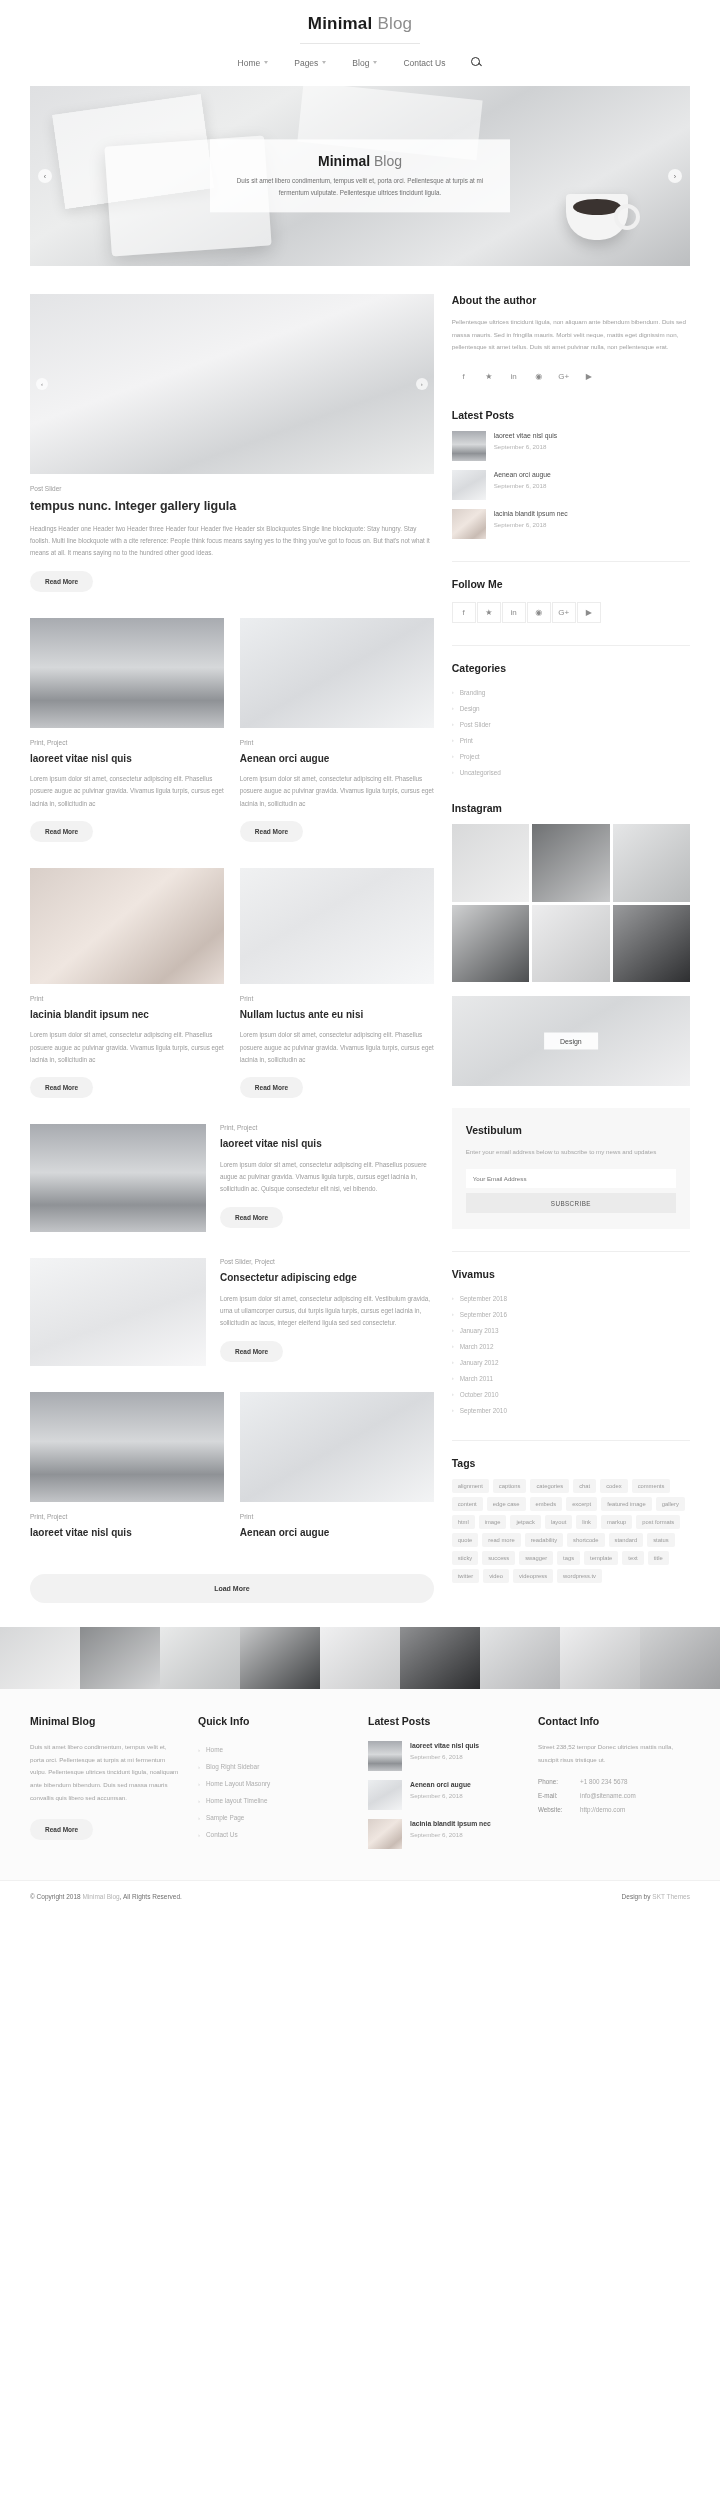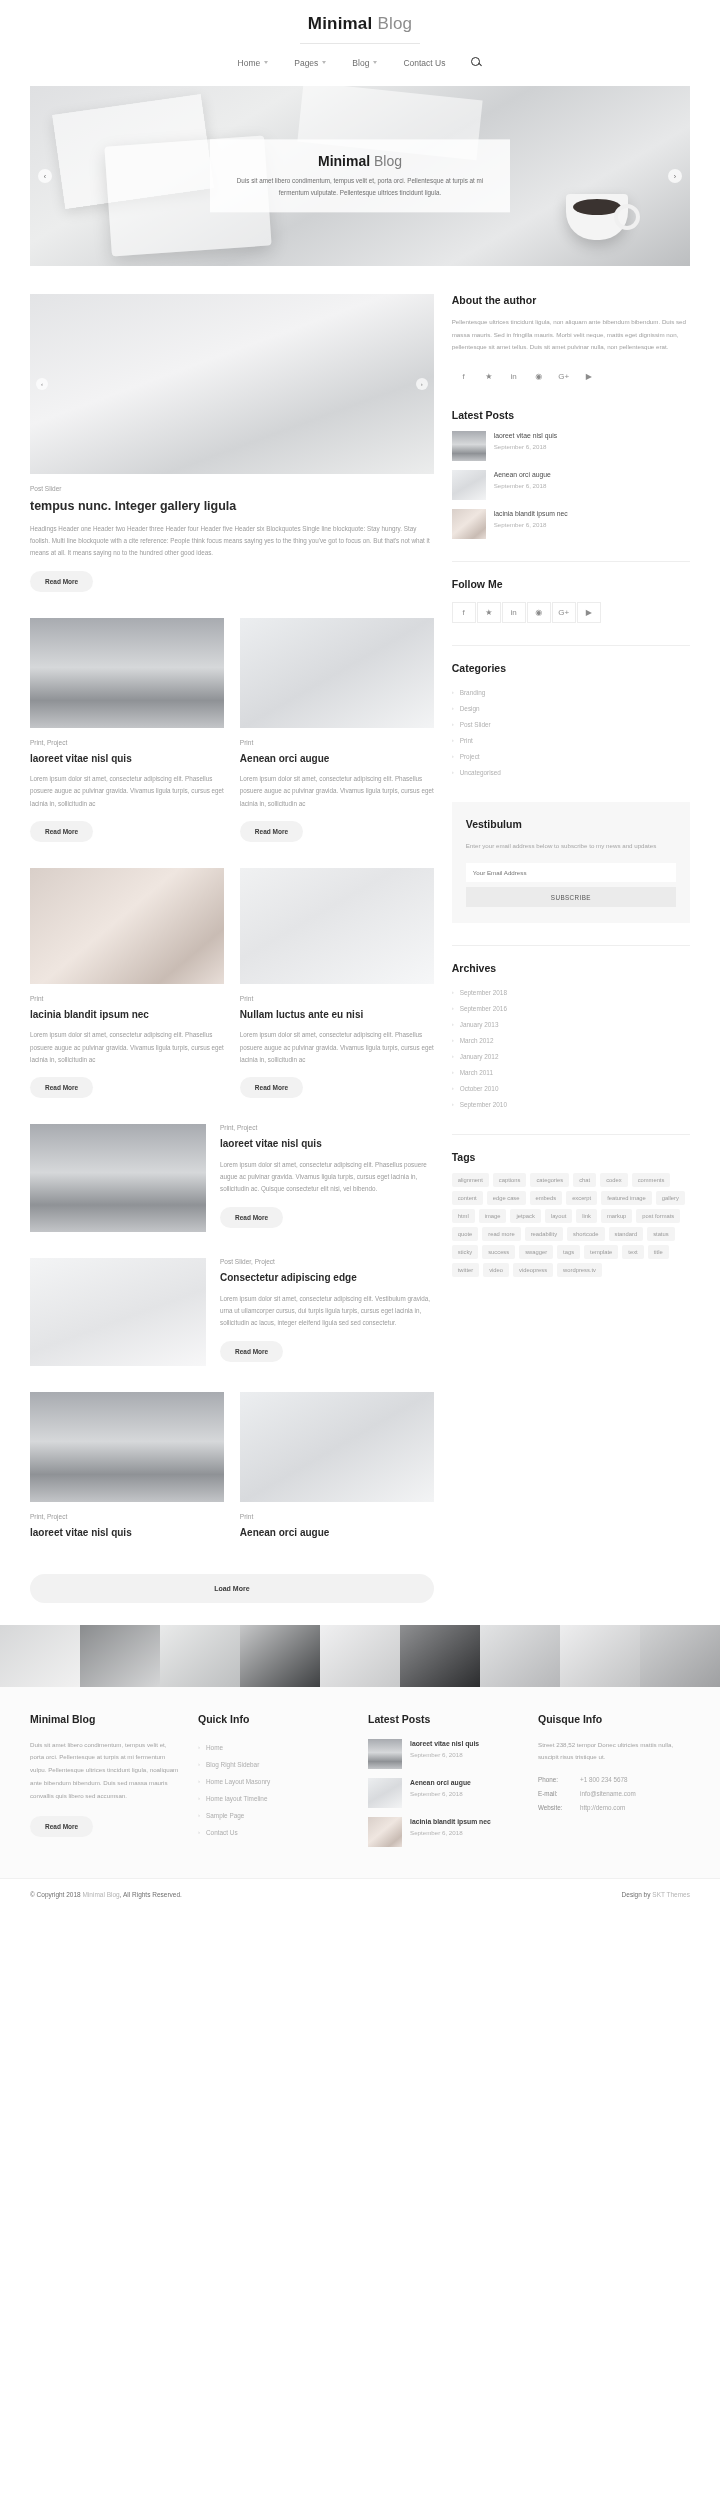--- a/index.html
+++ b/index.html
@@ -349,32 +349,46 @@
               <span class="chev">›</span>
               <span>Project</span>
             </li>
           <li>
               <span class="chev">›</span>
               <span>Uncategorised</span>
             </li>
         </ul>
       </div>
 
+      <div class="widget">
+        <div class="widget-title">Instagram</div>
+        <div class="insta-grid">
+          <div class="insta-cell" style="background:linear-gradient(140deg,#d8d9da,#f0f0f0)"></div>
+          <div class="insta-cell" style="background:linear-gradient(140deg,#6f7173,#c9cacb)"></div>
+          <div class="insta-cell" style="background:linear-gradient(140deg,#e5e6e7,#b8babb)"></div>
+          <div class="insta-cell" style="background:linear-gradient(140deg,#cfd0d1,#4d4f51)"></div>
+          <div class="insta-cell" style="background:linear-gradient(140deg,#ededee,#c4c5c6)"></div>
+          <div class="insta-cell" style="background:linear-gradient(140deg,#9a9b9d,#2e2f31)"></div>
+        </div>
+        <div class="side-banner">
+          <div class="label">Design</div>
+        </div>
+      </div>
 
       <div class="widget newsletter">
         <div class="widget-title">Vestibulum</div>
         <div class="nl-text">Enter your email address below to subscribe to my news and updates</div>
         <input class="nl-input" type="text" placeholder="Your Email Address" style="">
         <button class="nl-btn">SUBSCRIBE</button>
       </div>
 
       <div class="hr-line"></div>
 
       <div class="widget">
-        <div class="widget-title">Archives</div>
+        <div class="widget-title">Vivamus</div>
         <ul class="cat-list">
           <li>
               <span class="chev">›</span>
               <span>September 2018</span>
             </li>
           <li>
               <span class="chev">›</span>
               <span>September 2016</span>
             </li>
           <li>
@@ -519,21 +533,21 @@
       <div class="lp-item">
         <div class="lp-thumb img-girl"></div>
         <div>
           <div class="lp-title" style="color:#3d3d3d;font-weight:600">lacinia blandit ipsum nec</div>
           <div class="lp-date">September 6, 2018</div>
         </div>
       </div>
     </div>
 
     <div class="fcol">
-      <div class="ftitle">Quisque Info</div>
+      <div class="ftitle">Contact Info</div>
       <div class="ftext" style="margin-bottom:12px">Street 238,52 tempor Donec ultricies mattis nulla, suscipit risus tristique ut.</div>
       <div class="fcontact-row">
         <span class="k">Phone:</span>
         <span>+1 800 234 5678</span>
       </div>
       <div class="fcontact-row">
         <span class="k">E-mail:</span>
         <span>info@sitename.com</span>
       </div>
       <div class="fcontact-row">

